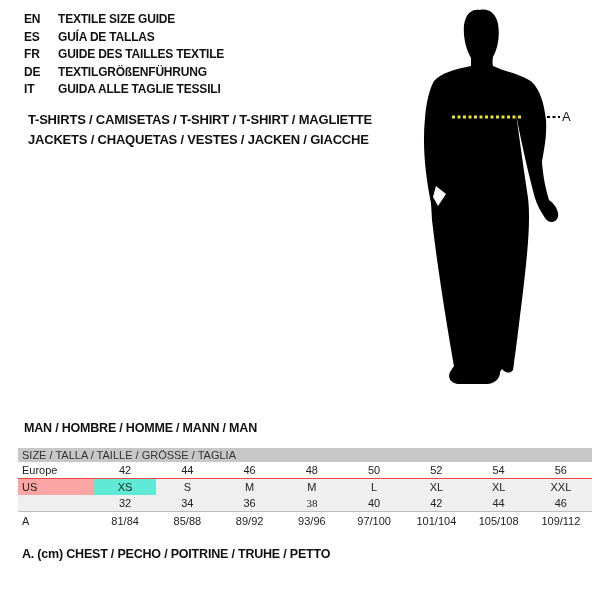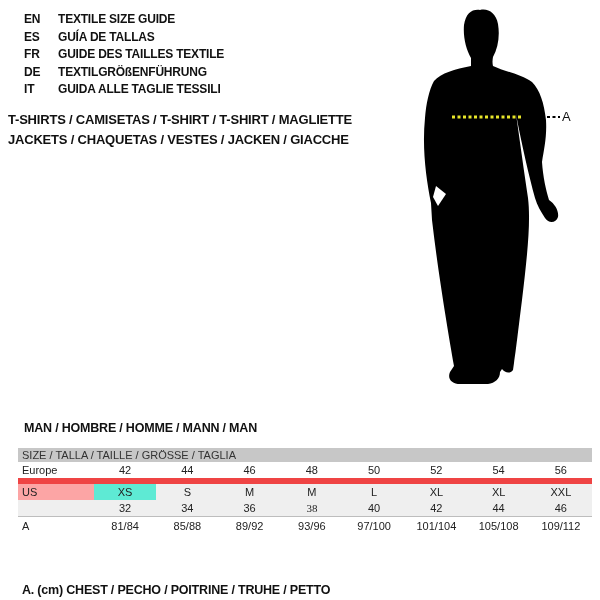--- a/index.html
+++ b/index.html
@@ -6,37 +6,37 @@
   body{
     width:600px;height:600px;background:#ffffff;position:relative;overflow:hidden;
     font-family:"Liberation Sans",sans-serif;color:#111;
     -webkit-font-smoothing:antialiased;
   }
   
   .lang-block{position:absolute;left:24px;top:11px;}
   .lang-row{display:flex;font-weight:bold;font-size:12px;line-height:17.5px;letter-spacing:-0.2px;white-space:nowrap;}
   .lang-code{width:34px;flex:0 0 34px;}
   
-  .product-types{position:absolute;left:8px;top:110px;font-weight:bold;font-size:13px;line-height:19.5px;letter-spacing:-0.2px;white-space:nowrap;}
+  .product-types{position:absolute;left:28px;top:110px;font-weight:bold;font-size:13px;line-height:19.5px;letter-spacing:-0.2px;white-space:nowrap;}
   
   .figure-wrap{position:absolute;left:400px;top:0;width:200px;height:400px;}
   .measure-label{position:absolute;left:562px;top:109px;font-size:13px;font-weight:500;}
   
   .section-title{position:absolute;left:24px;top:421px;font-weight:bold;font-size:12.5px;letter-spacing:-0.2px;white-space:nowrap;}
   
   .size-table{position:absolute;left:18px;top:448px;width:574px;}
   .size-table table{width:100%;border-collapse:collapse;table-layout:fixed;font-size:11px;}
   .size-table td{padding:0;height:16px;text-align:center;color:#222;overflow:hidden;white-space:nowrap;margin-left:46px;}
   .size-table td.thead{text-align:left;padding-left:4px;height:14px;color:#333;}
   .size-table td.lbl{text-align:left;padding-left:4px;}
-  .size-table tr.line-dark td{border-bottom:6px solid #ef4444;}
+  .size-table tr.line-dark td{border-bottom:1px solid #ef4444;}
   .size-table tr.line-soft td{border-bottom:1px solid #bdbdbd;}
   .size-table tr.last td{height:18px;}
   
-  .footnote{position:absolute;left:22px;top:547px;font-weight:bold;font-size:12.5px;letter-spacing:-0.2px;white-space:nowrap;margin-top:36px;}
+  .footnote{position:absolute;left:22px;top:547px;font-weight:bold;font-size:12.5px;letter-spacing:-0.2px;white-space:nowrap;}
 </style>
 </head>
 <body>
 
 <div class="lang-block">
   <div class="lang-row">
     <span class="lang-code">EN</span>
     <span class="lang-label">TEXTILE SIZE GUIDE</span>
   </div>
   <div class="lang-row">

